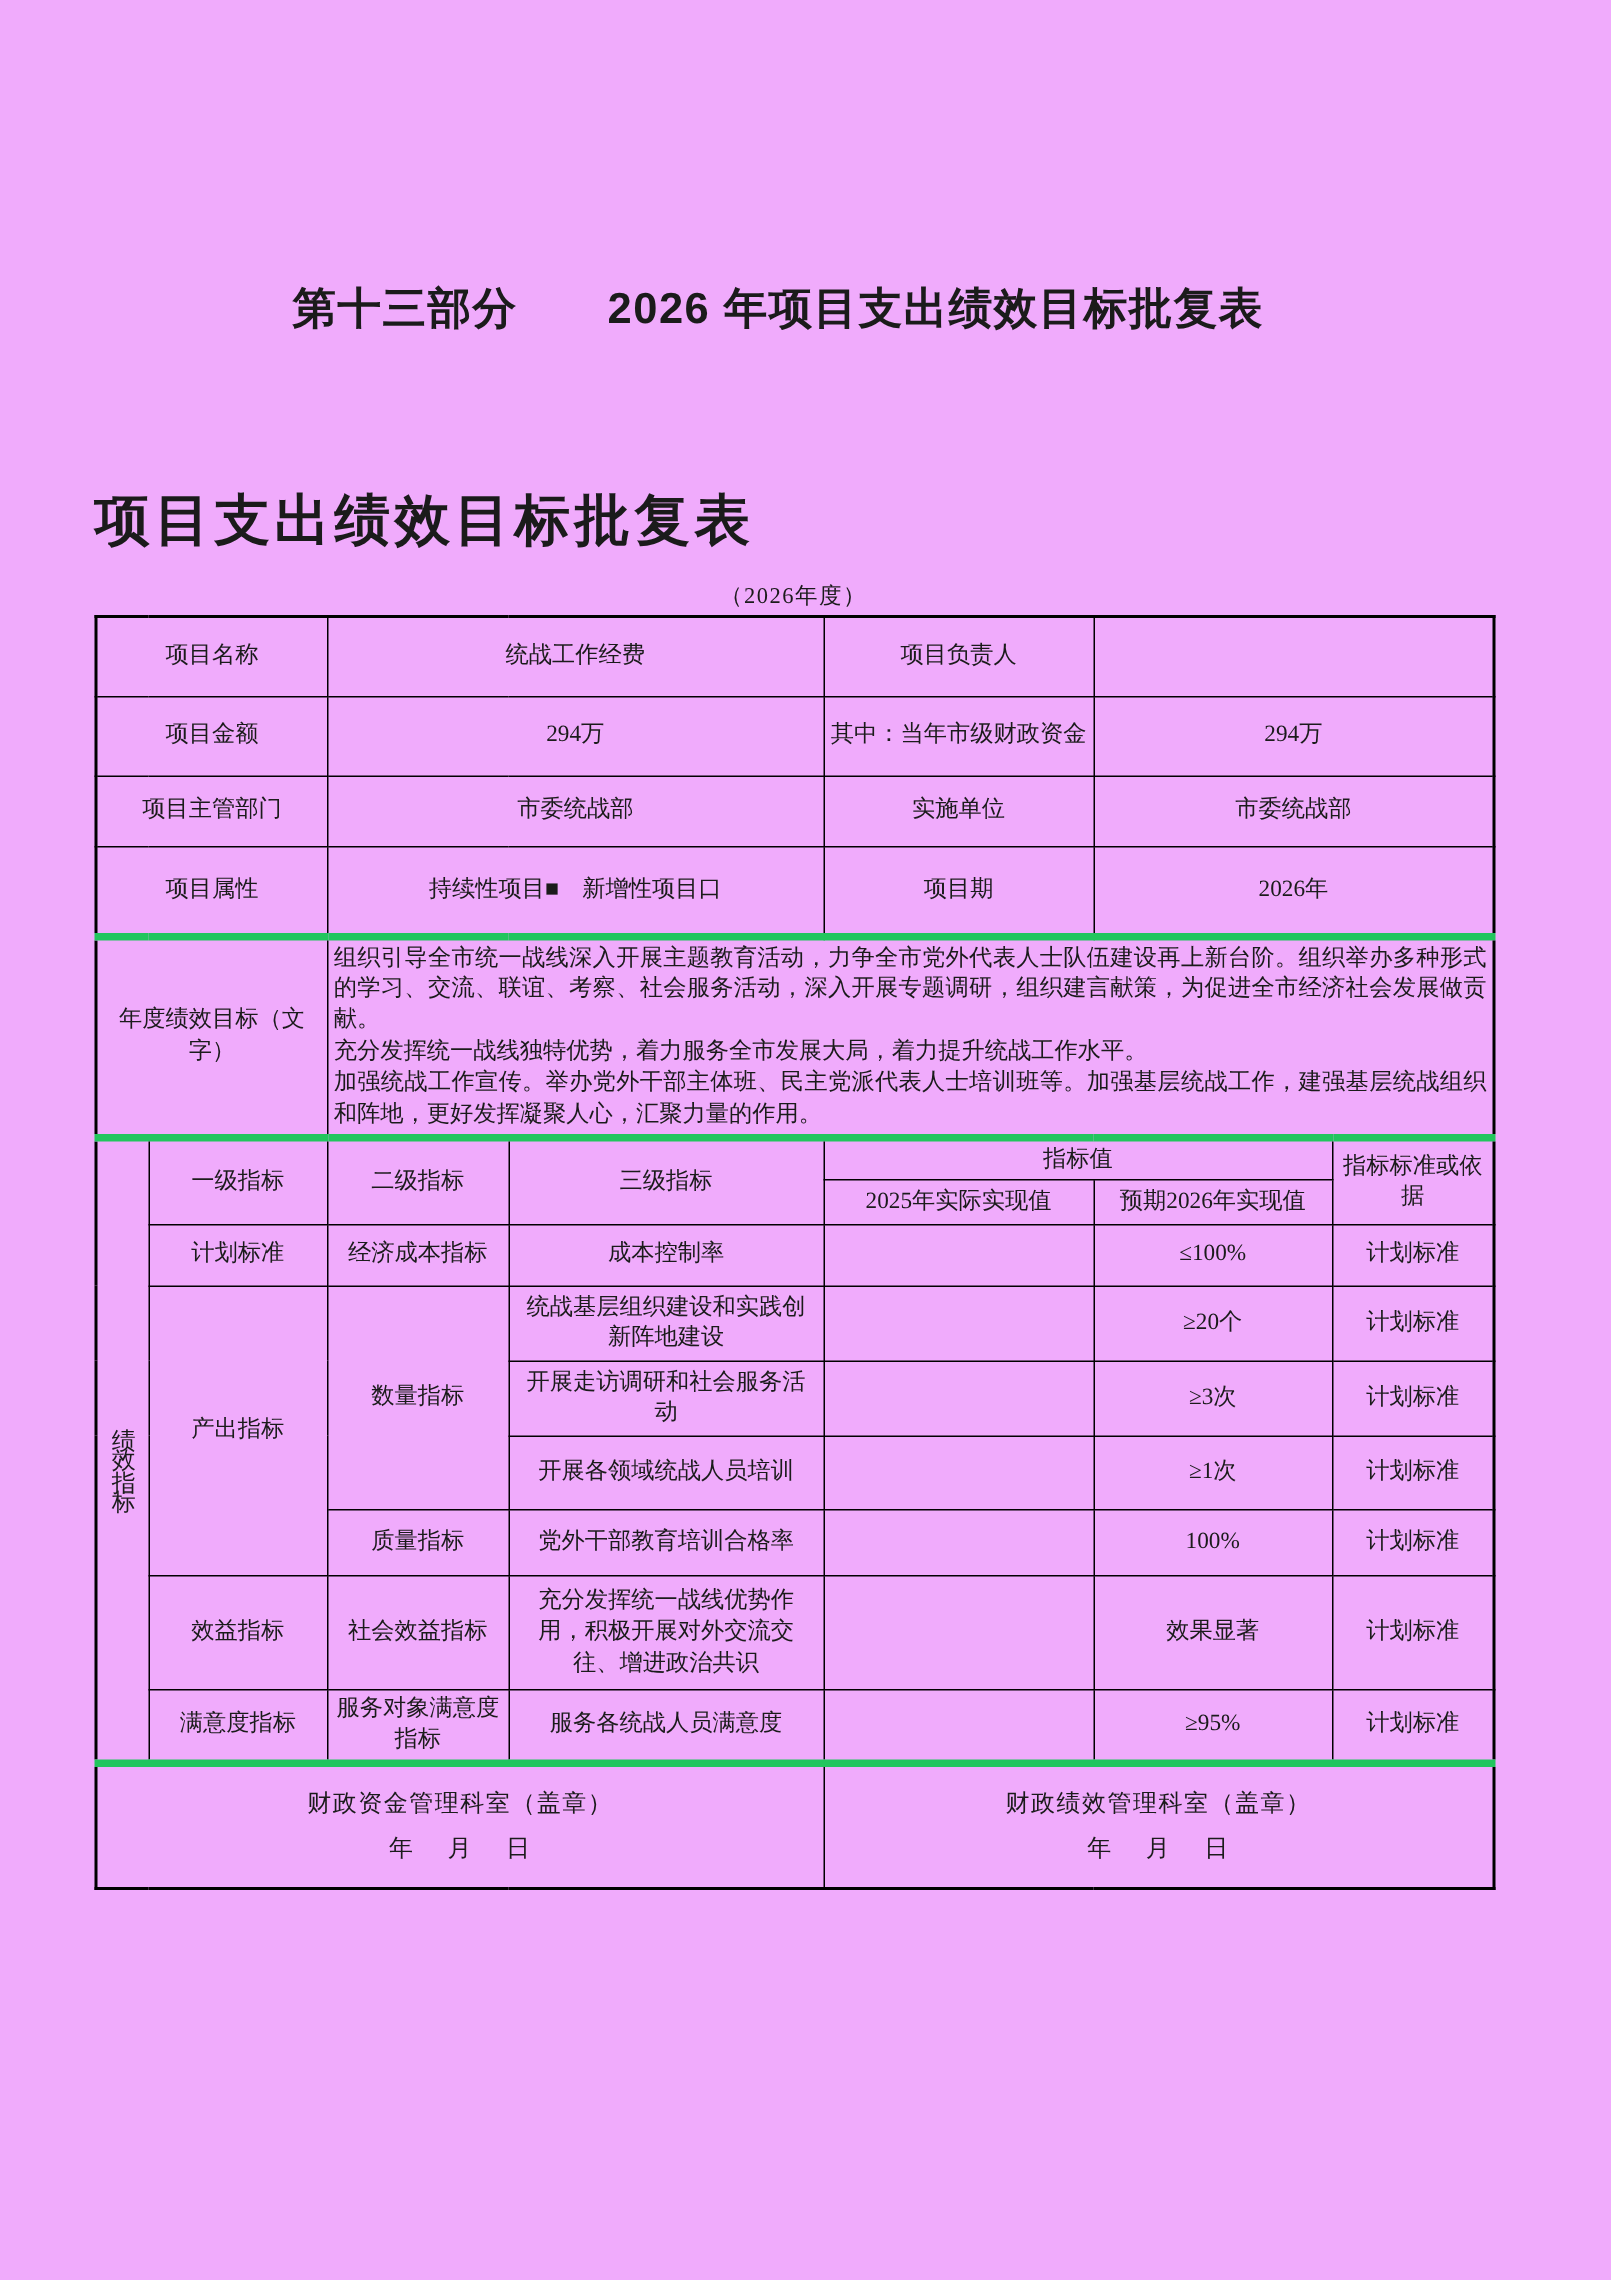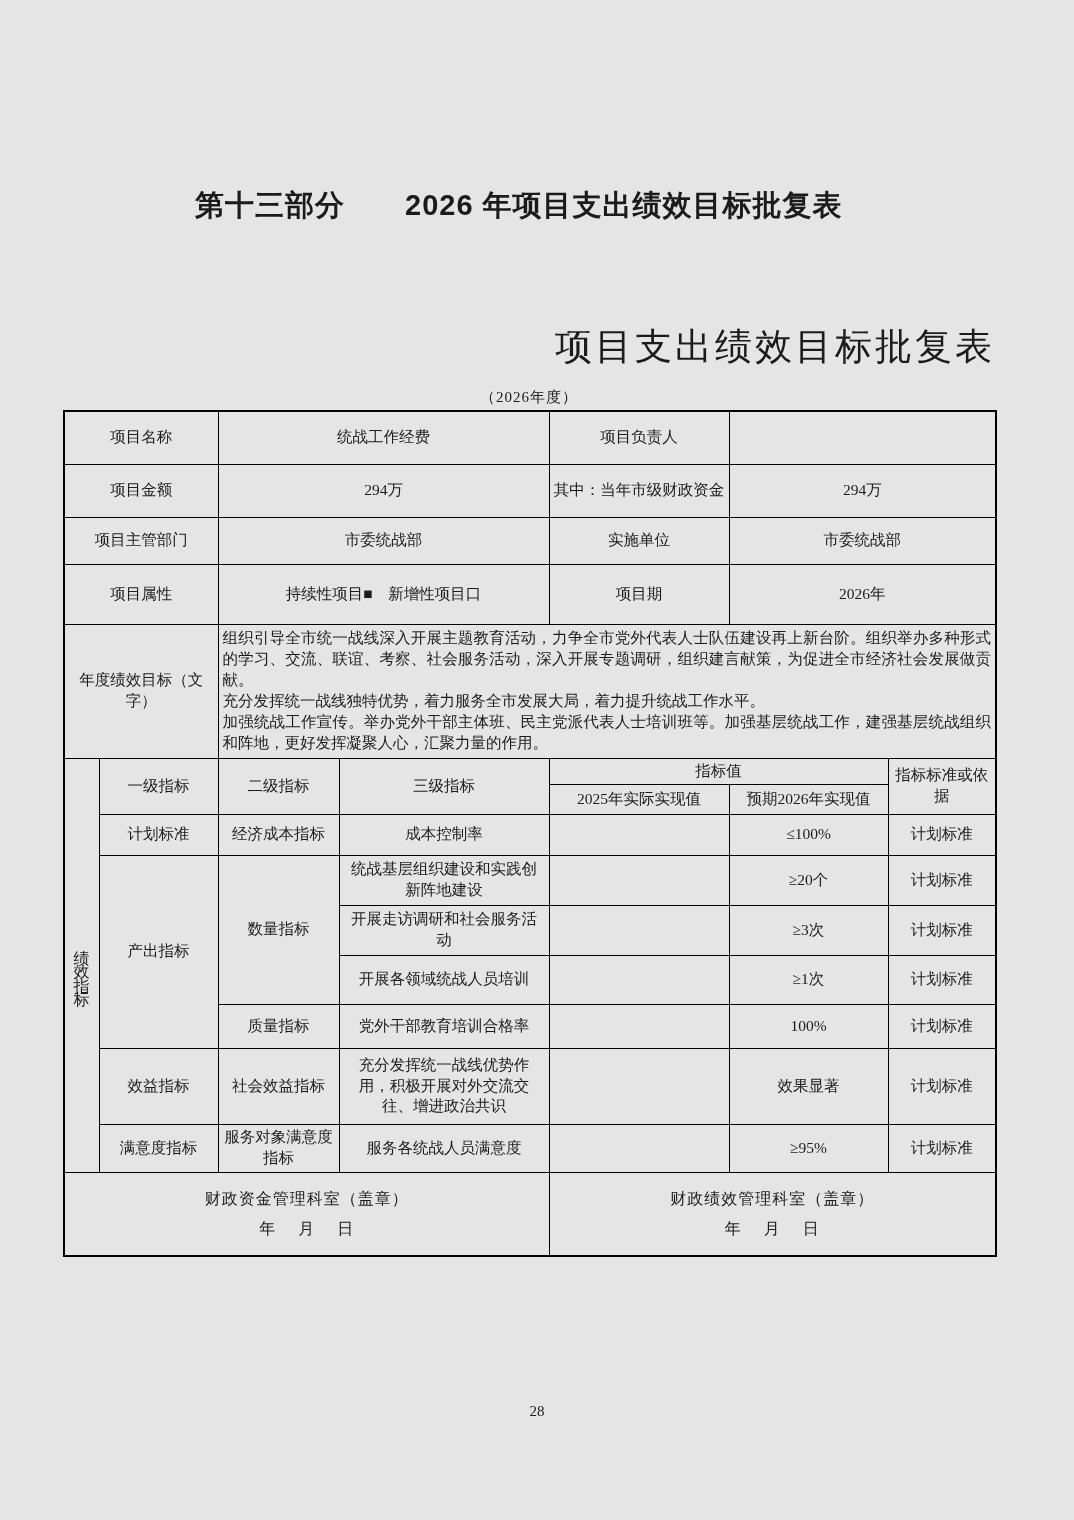--- a/index.html
+++ b/index.html
@@ -1,51 +1,51 @@
 <!DOCTYPE html>
 <html><head>
 <meta charset="utf-8">
 <style>
   html,body{margin:0;padding:0;background:#ffffff;}
   .page{
     position:relative;
     width:1074px;height:1520px;
-    background:#e5e5e5;
+    background:#f0abfc;
     font-family:"Liberation Serif","DejaVu Serif",serif;
     color:#1b1b1b;
     overflow:hidden;
   }
   .heading{
     position:absolute;left:195px;top:186px;
     font-family:"Liberation Sans","DejaVu Sans",sans-serif;
     font-weight:bold;font-size:29px;letter-spacing:1px;
     white-space:pre;
   }
   .doc-title{
     position:absolute;left:63px;top:322px;width:932px;
-    text-align:right;font-weight:normal;font-size:37px;letter-spacing:3px;
+    text-align:left;font-weight:bold;font-size:37px;letter-spacing:3px;
   }
   .doc-subtitle{
     position:absolute;left:63px;top:368px;width:932px;
     text-align:center;font-size:15px;letter-spacing:1px;margin-top:20px;
   }
   table.main{
     position:absolute;left:63px;top:410px;width:932px;
     border-collapse:collapse;table-layout:fixed;
     border:2px solid #000;
   }
   table.main td{
     border:1px solid #000;
     text-align:center;vertical-align:middle;
     font-size:15.5px;line-height:1.35;
     padding:2px 4px;
     overflow:hidden;
     word-break:break-all;
   }
-  tr.section-top td{border-top:1px solid #22c55e;}
+  tr.section-top td{border-top:5px solid #22c55e;}
   td.goal-cell{
     text-align:justify;vertical-align:middle;
     padding:4px 8px;font-size:16px;line-height:22px;
   }
   .goal-p{text-align:justify;}
   td.side-cell{padding:0;}
   .vert{
     writing-mode:vertical-rl;text-orientation:upright;
     letter-spacing:14px;font-size:16px;
     margin:0 auto;display:block;
@@ -192,14 +192,13 @@
         <div class="sig-line">年　 月　 日</div>
       </td>
       <td colspan="3" class="sig-cell">
         <div class="sig-line">财政绩效管理科室（盖章）</div>
         <div class="sig-line">年　 月　 日</div>
       </td>
     </tr>
   </tbody>
     </table>
 
-  <div class="page-number">28</div>
 </div>
 
 </body></html>

